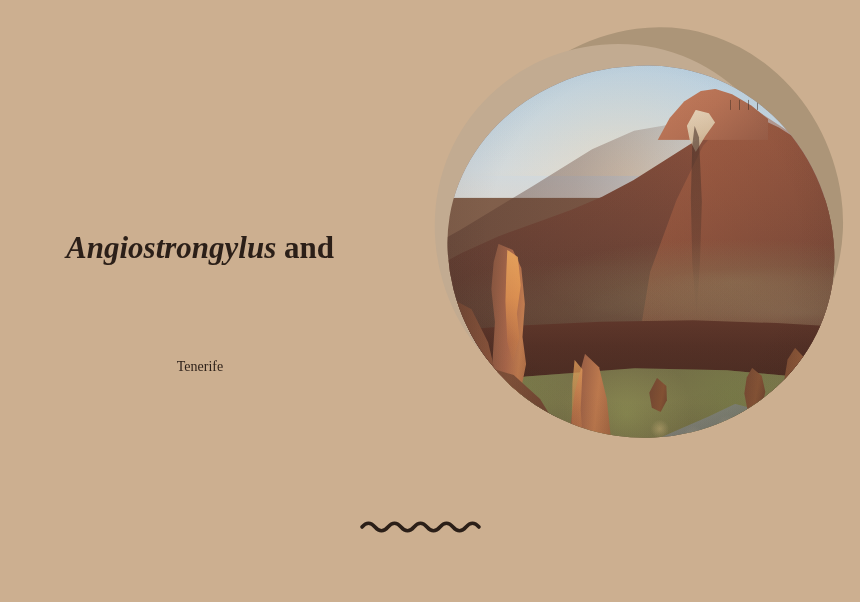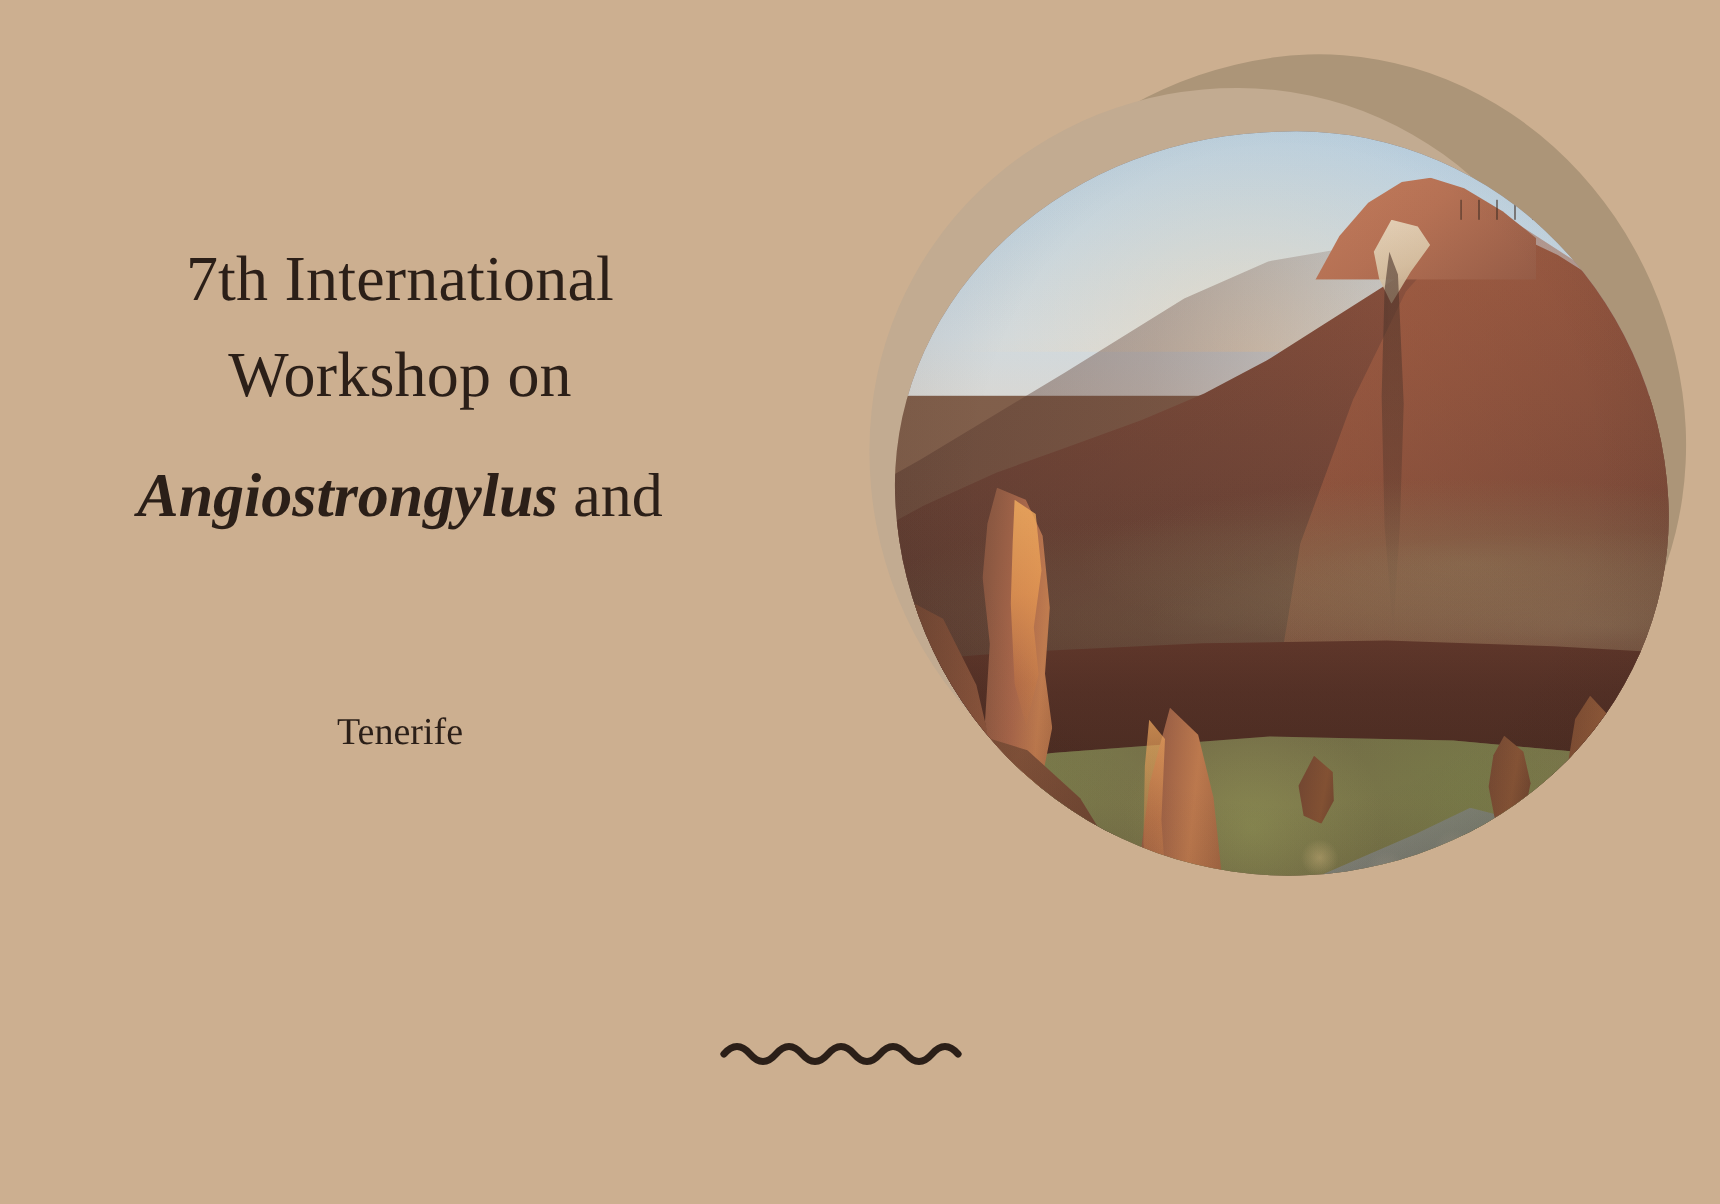--- a/index.html
+++ b/index.html
@@ -51,30 +51,30 @@
     font-size: 31px;
     line-height: 52px;
     font-weight: 700;
   }
   .genus {
     font-style: italic;
     font-weight: 700;
   }
   .conj {
     font-style: normal;
-    font-weight: 400;
+    font-weight: 700;
   }
   #details-block {
     position: absolute;
     left: 0;
     top: 350px;
     width: 400px;
   }
   .detail-line {
-    font-size: 19px;
+    font-size: 14px;
     line-height: 33px;
     font-weight: 400;
   }
 
   
   #wave-divider {
     position: absolute;
     left: 358px;
     top: 510px;
     width: 130px;
@@ -293,24 +293,20 @@
     pointer-events: none;
   }
 </style>
 </head>
 <body>
 
 <div id="poster">
 
   <div id="text-column">
 
-    <div id="title-block">
-      <div class="title-line">7th International</div>
-      <div class="title-line">Workshop on</div>
-    </div>
 
     <div id="subject-block">
       <div class="subject-line"><span class="genus">Angiostrongylus</span><span class="conj"> and</span></div>
     </div>
 
     <div id="details-block">
       <div class="detail-line">Tenerife</div>
     </div>
 
   </div>

